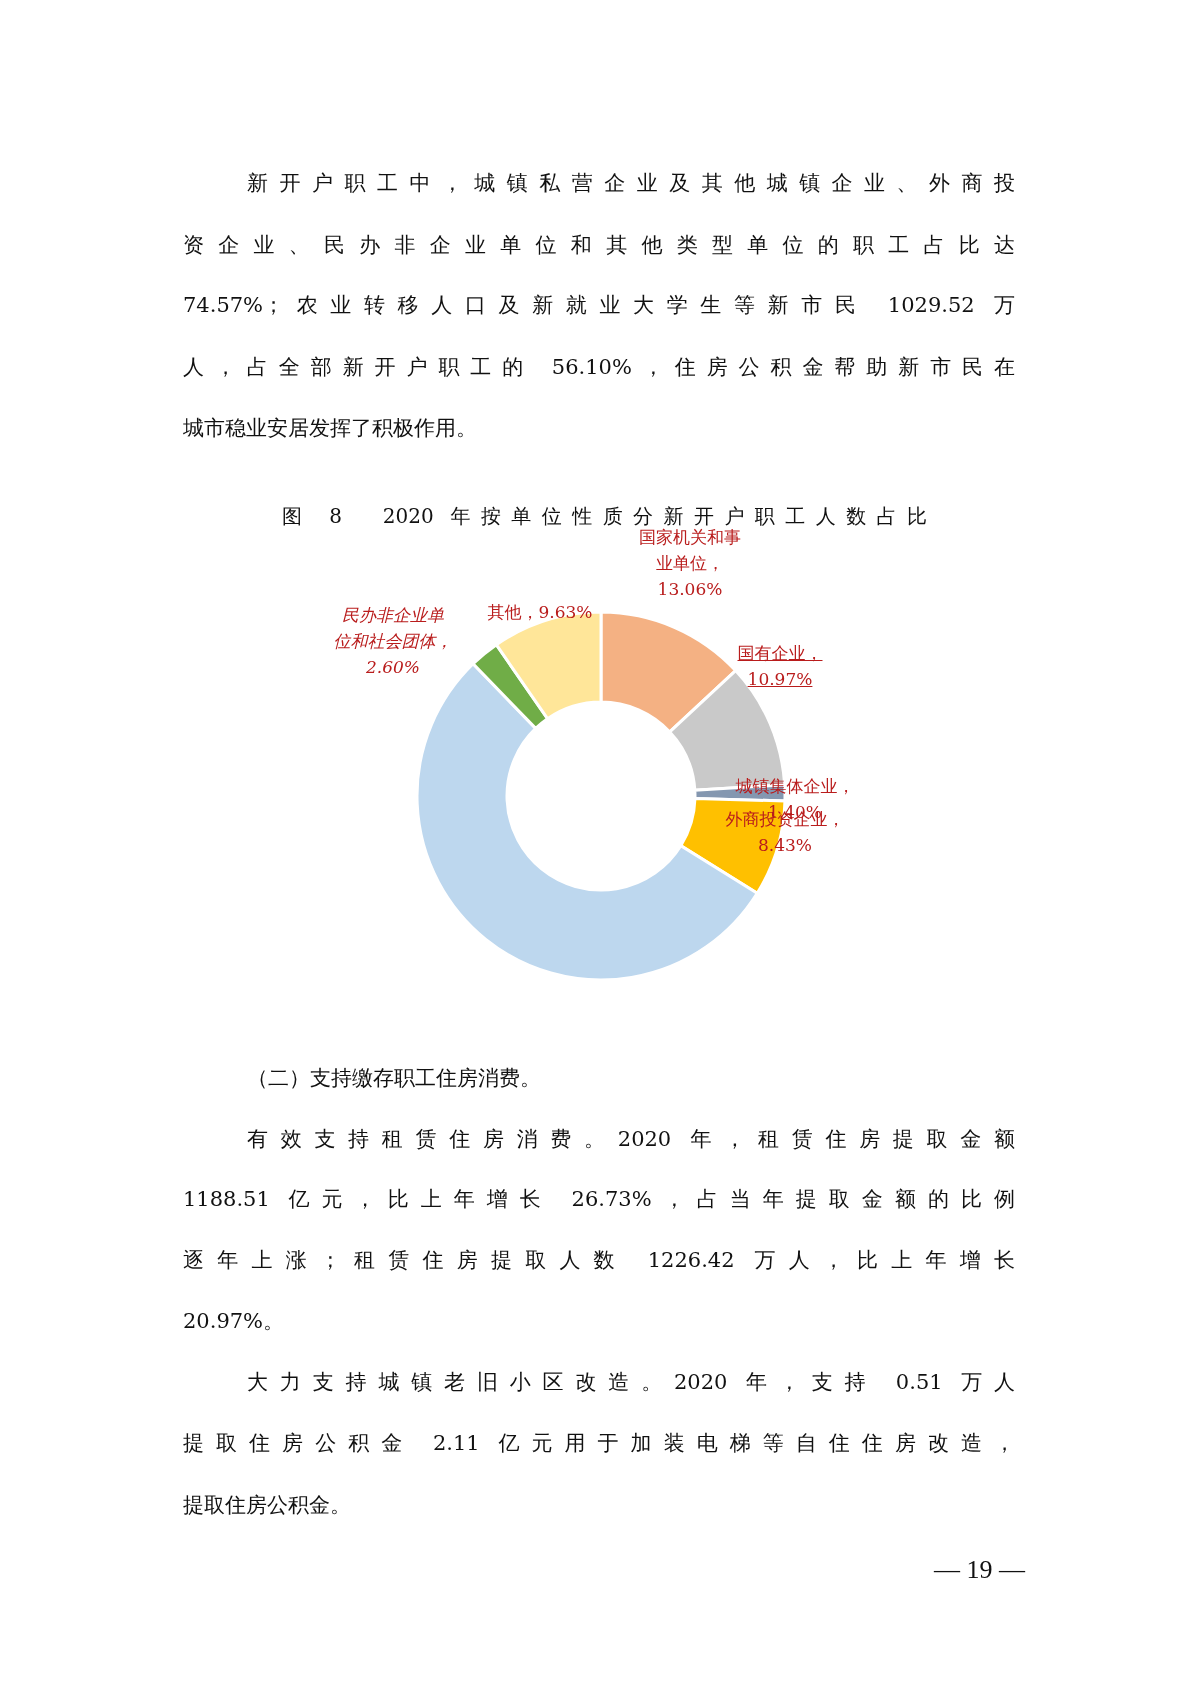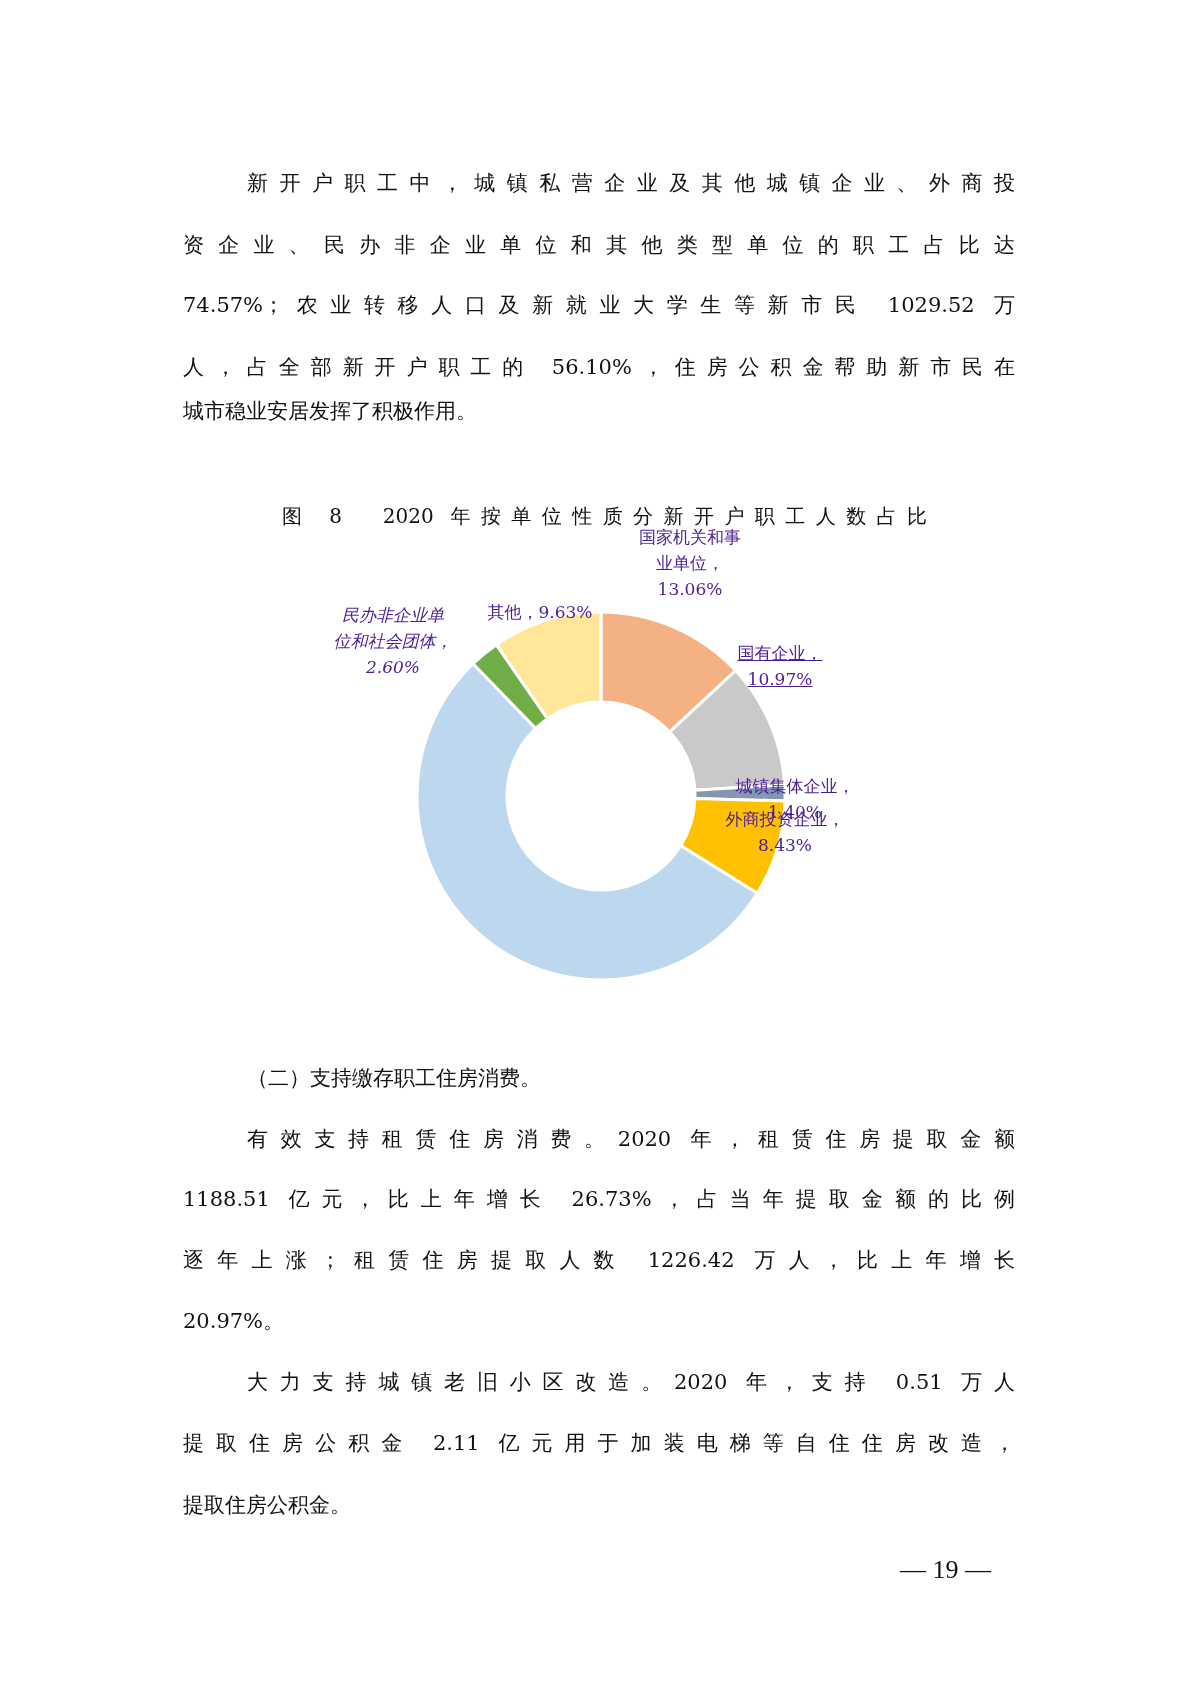--- a/index.html
+++ b/index.html
@@ -7,35 +7,35 @@
          font-family: "DejaVu Serif", "Liberation Serif", serif; color: #111; }
   .line { position: absolute; left: 183px; width: 832px; height: 40px; line-height: 40px;
           font-size: 21px; white-space: nowrap; text-align: justify; text-align-last: justify; }
   .line.last { text-align-last: left; }
   .line.indent { padding-left: 64px; width: 768px; }
   .caption { position: absolute; left: 282px; top: 496px; width: 645px; height: 40px; line-height: 40px;
              font-size: 20px; white-space: nowrap; text-align: justify; text-align-last: justify;
              font-family: "DejaVu Serif", "Liberation Serif", serif; }
   .chart { position: absolute; left: 300px; top: 560px; width: 660px; height: 440px; }
   .chart svg { position: absolute; left: 0; top: 0; }
-  .lbl { position: absolute; font-size: 17px; line-height: 26px; color: #4c1d95; text-align: center;
+  .lbl { position: absolute; font-size: 17px; line-height: 26px; color: #b91c1c; text-align: center;
          white-space: nowrap; font-family: "DejaVu Serif", "Liberation Serif", serif; }
   .pagenum { position: absolute; left: 900px; top: 1552px; width: 125px; height: 36px; line-height: 36px;
-             font-size: 26px; text-align: left; white-space: nowrap;
+             font-size: 26px; text-align: right; white-space: nowrap;
              font-family: "Liberation Serif", "DejaVu Serif", serif; }
 </style>
 </head>
 <body>
 
 <div>
   <div class="line indent" style="top:163px">新开户职工中，城镇私营企业及其他城镇企业、外商投</div>
   <div class="line" style="top:225px">资企业、民办非企业单位和其他类型单位的职工占比达</div>
   <div class="line" style="top:285px">74.57%；农业转移人口及新就业大学生等新市民 1029.52 万</div>
   <div class="line" style="top:347px">人，占全部新开户职工的 56.10%，住房公积金帮助新市民在</div>
-  <div class="line last" style="top:391px">城市稳业安居发挥了积极作用。</div>
+  <div class="line last" style="top:408px">城市稳业安居发挥了积极作用。</div>
 </div>
 
 <div class="caption">图 8　2020 年按单位性质分新开户职工人数占比</div>
 
 <div class="chart">
   <svg id="donut" width="660" height="440" viewBox="0 0 660 440">
       <path d="M301,52 A184,184 0 0 1 435.6041186265687,110.5498854174911 L369.76514755922534,171.91135450676177 A94,94 0 0 0 301,142 Z" fill="#F4B183" stroke="#ffffff" stroke-width="3"></path>
       <path d="M435.6041186265687,110.5498854174911 A184,184 0 0 1 484.6583695324596,224.7927121622346 L394.8254713915826,230.27453773505465 A94,94 0 0 0 369.76514755922534,171.91135450676177 Z" fill="#C9C9C9" stroke="#ffffff" stroke-width="3"></path>
       <path d="M484.6583695324596,224.7927121622346 A184,184 0 0 1 484.93284813835567,240.97065143744553 L394.96569415763827,238.539354538695 A94,94 0 0 0 394.8254713915826,230.27453773505465 Z" fill="#8497B0" stroke="#ffffff" stroke-width="3"></path>
       <path d="M484.93284813835567,240.97065143744553 A184,184 0 0 1 457.2175782628626,333.22174778148354 L380.8068062864624,285.6676320188014 A94,94 0 0 0 394.96569415763827,238.539354538695 Z" fill="#FFC000" stroke="#ffffff" stroke-width="3"></path>

